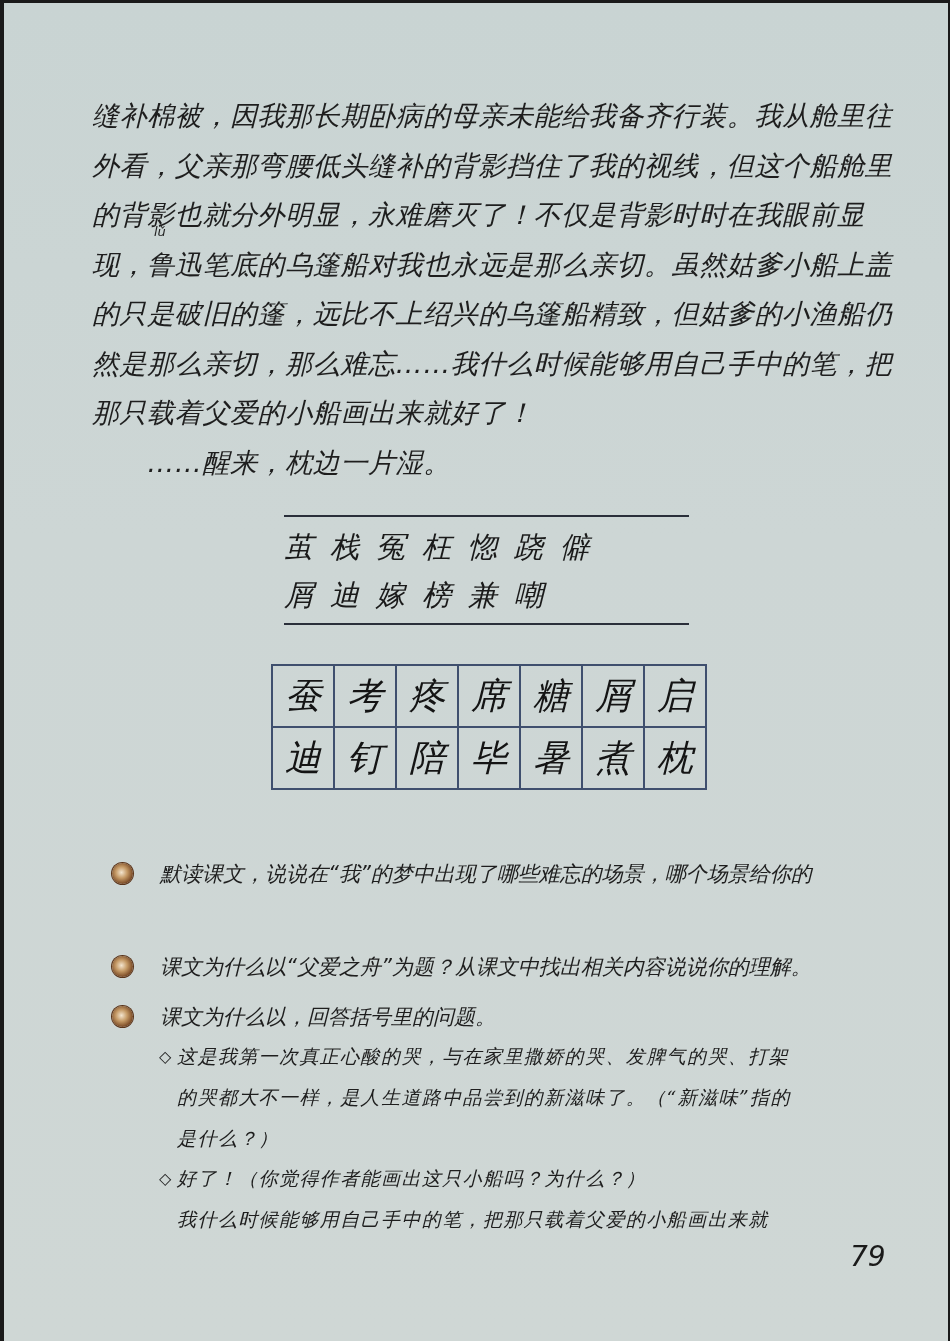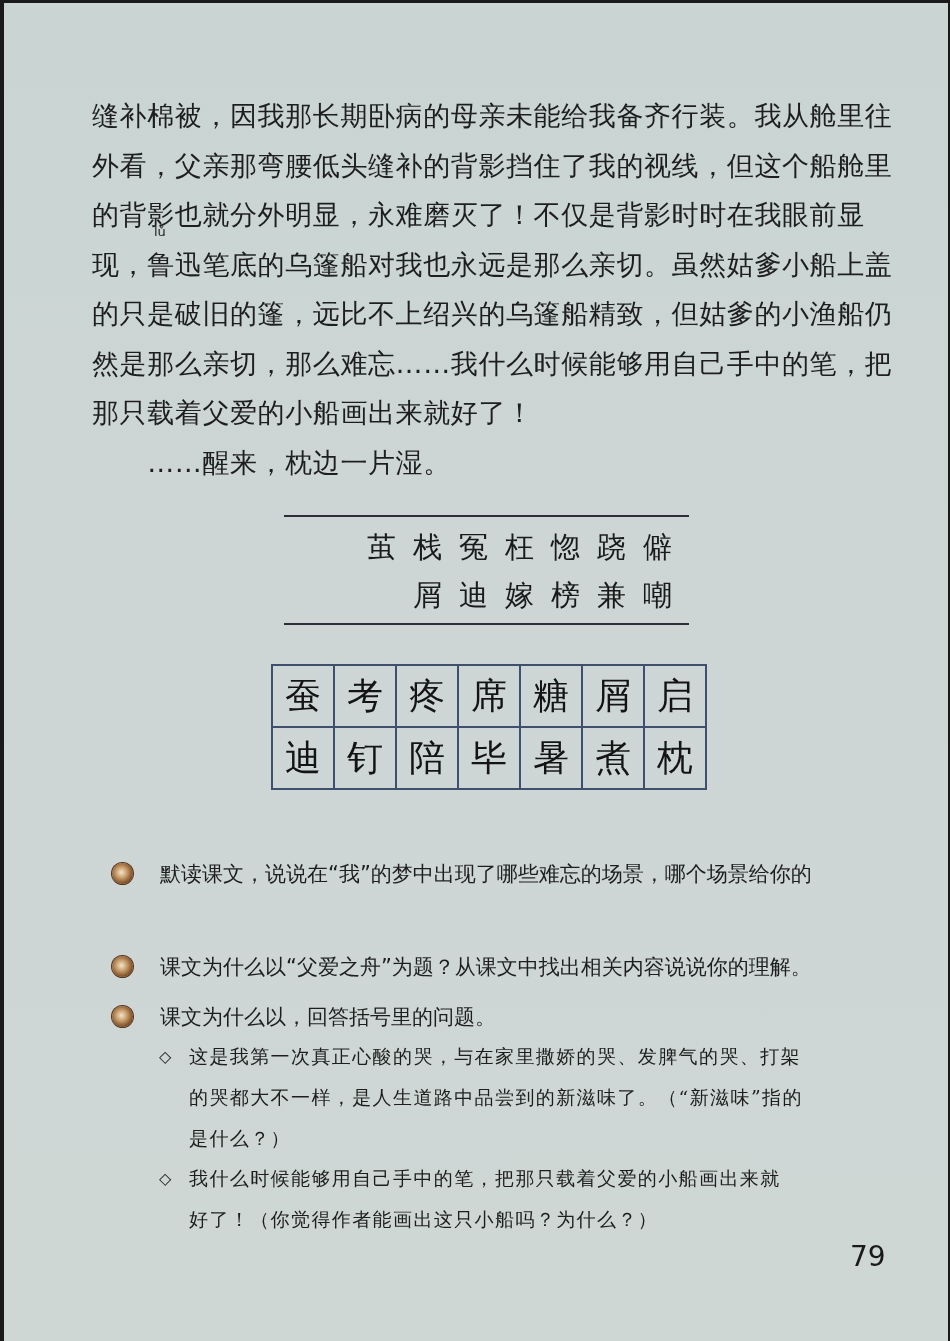--- a/index.html
+++ b/index.html
@@ -6,37 +6,38 @@
   body {
     width: 950px; height: 1341px; overflow: hidden;
     background: #1a1a1a;
     font-family: "DejaVu Sans", "Liberation Sans", sans-serif;
     color: #1b1b1b;
   }
   .page {
     position: absolute; left: 4px; top: 3px; width: 944px; height: 1338px;
     background: linear-gradient(180deg, #c9d4d3 0%, #cdd6d5 40%, #cfd7d5 100%);
     overflow: hidden;
+    font-style: italic;
   }
   .para {
     position: absolute; left: 88px; width: 790px;
     font-size: 27px; line-height: 49.5px; letter-spacing: 0.6px;
     color: #1e1e1e;
   }
   .para-line { display: block; white-space: nowrap; height: 49.5px; }
   .pinyin {
     position: absolute; left: 150px; top: 221px;
     font-size: 13px; color: #222;
   }
   .words-box {
     position: absolute; left: 280px; top: 512px; width: 405px; height: 106px;
     border-top: 2px solid #2a2f3a; border-bottom: 2px solid #2a2f3a;
   }
   .words-row {
-    text-align: right;
+    text-align: left;
     font-family: "DejaVu Serif", "Liberation Serif", serif;
     font-size: 29px; letter-spacing: 17px; line-height: 48px;
     color: #1a1a1a;
   }
   .words-row:first-child { margin-top: 6px; }
   .char-grid {
     position: absolute; left: 267px; top: 661px;
     border-collapse: collapse;
   }
   .char-grid td {
@@ -55,21 +56,21 @@
     background: radial-gradient(circle at 45% 45%, #f3e5cf 0%, #c59a66 35%, #7a4a26 70%, #4b2a14 100%);
     box-shadow: 0 0 0 1px #5a341a;
   }
   .q-text { margin-left: 48px; display: block; }
   .sub {
     position: absolute; left: 155px; width: 730px;
     font-family: "DejaVu Serif", "Liberation Serif", serif;
     font-size: 19px; line-height: 41px; color: #1e1e1e; letter-spacing: 1.4px;
   }
   .diamond { position: absolute; left: 0; top: 0; font-size: 16px; color: #222; }
-  .sub-text { margin-left: 30px; display: block; }
+  .sub-text { margin-left: 18px; display: block; }
   .page-num {
     position: absolute; left: 846px; top: 1237px;
     font-size: 28px; color: #1a1a1a;
   }
 </style>
 </head>
 <body>
 
 <div class="page">
 
@@ -127,18 +128,18 @@
   </div>
 
   <div class="sub" style="top:1033px;">
     <span class="diamond">◇</span>
     <span class="sub-text">这是我第一次真正心酸的哭，与在家里撒娇的哭、发脾气的哭、打架</span>
     <span class="sub-text">的哭都大不一样，是人生道路中品尝到的新滋味了。（“新滋味”指的</span>
     <span class="sub-text">是什么？）</span>
   </div>
   <div class="sub" style="top:1155px;">
     <span class="diamond">◇</span>
+    <span class="sub-text">好了！（你觉得作者能画出这只小船吗？为什么？）</span>
     <span class="sub-text">我什么时候能够用自己手中的笔，把那只载着父爱的小船画出来就</span>
-    <span class="sub-text">好了！（你觉得作者能画出这只小船吗？为什么？）</span>
   </div>
 
   <div class="page-num">79</div>
 </div>
 
 </body></html>

